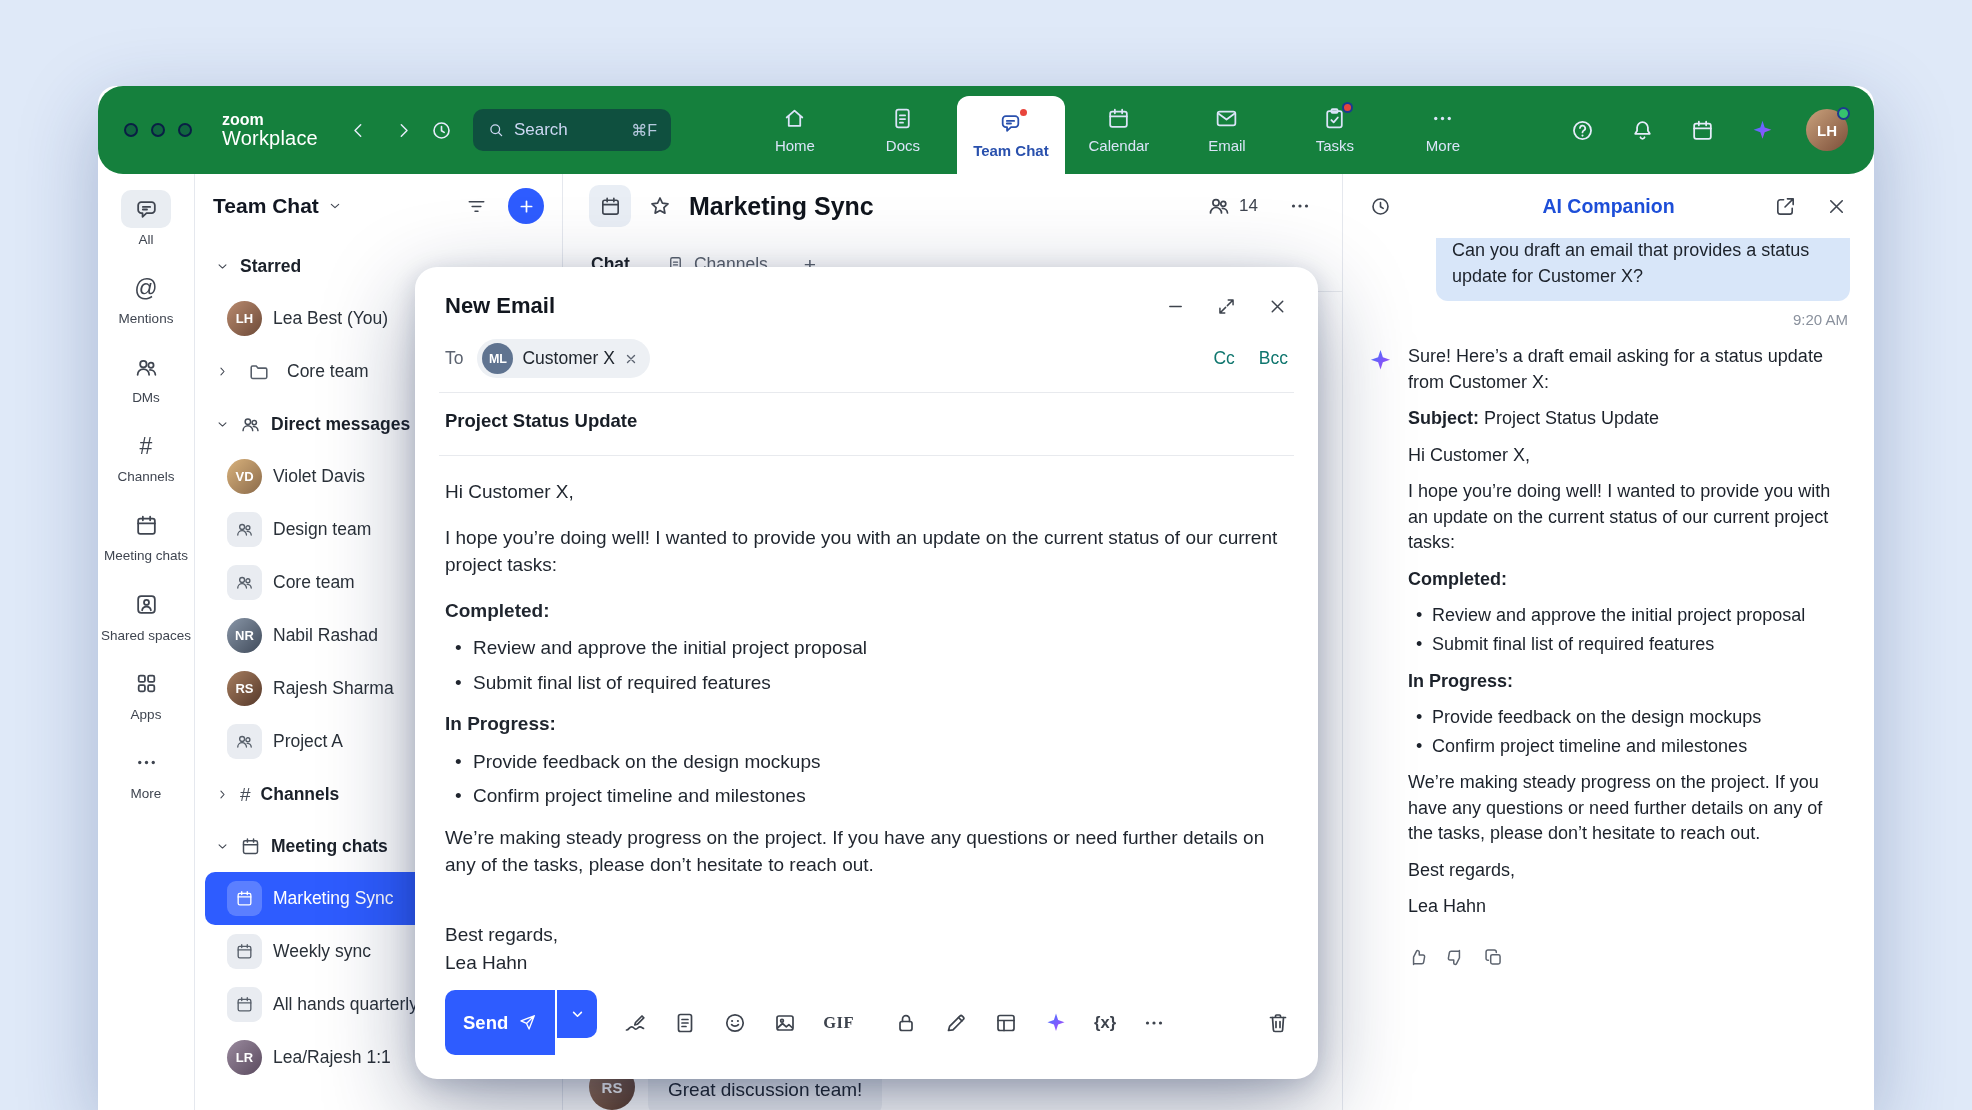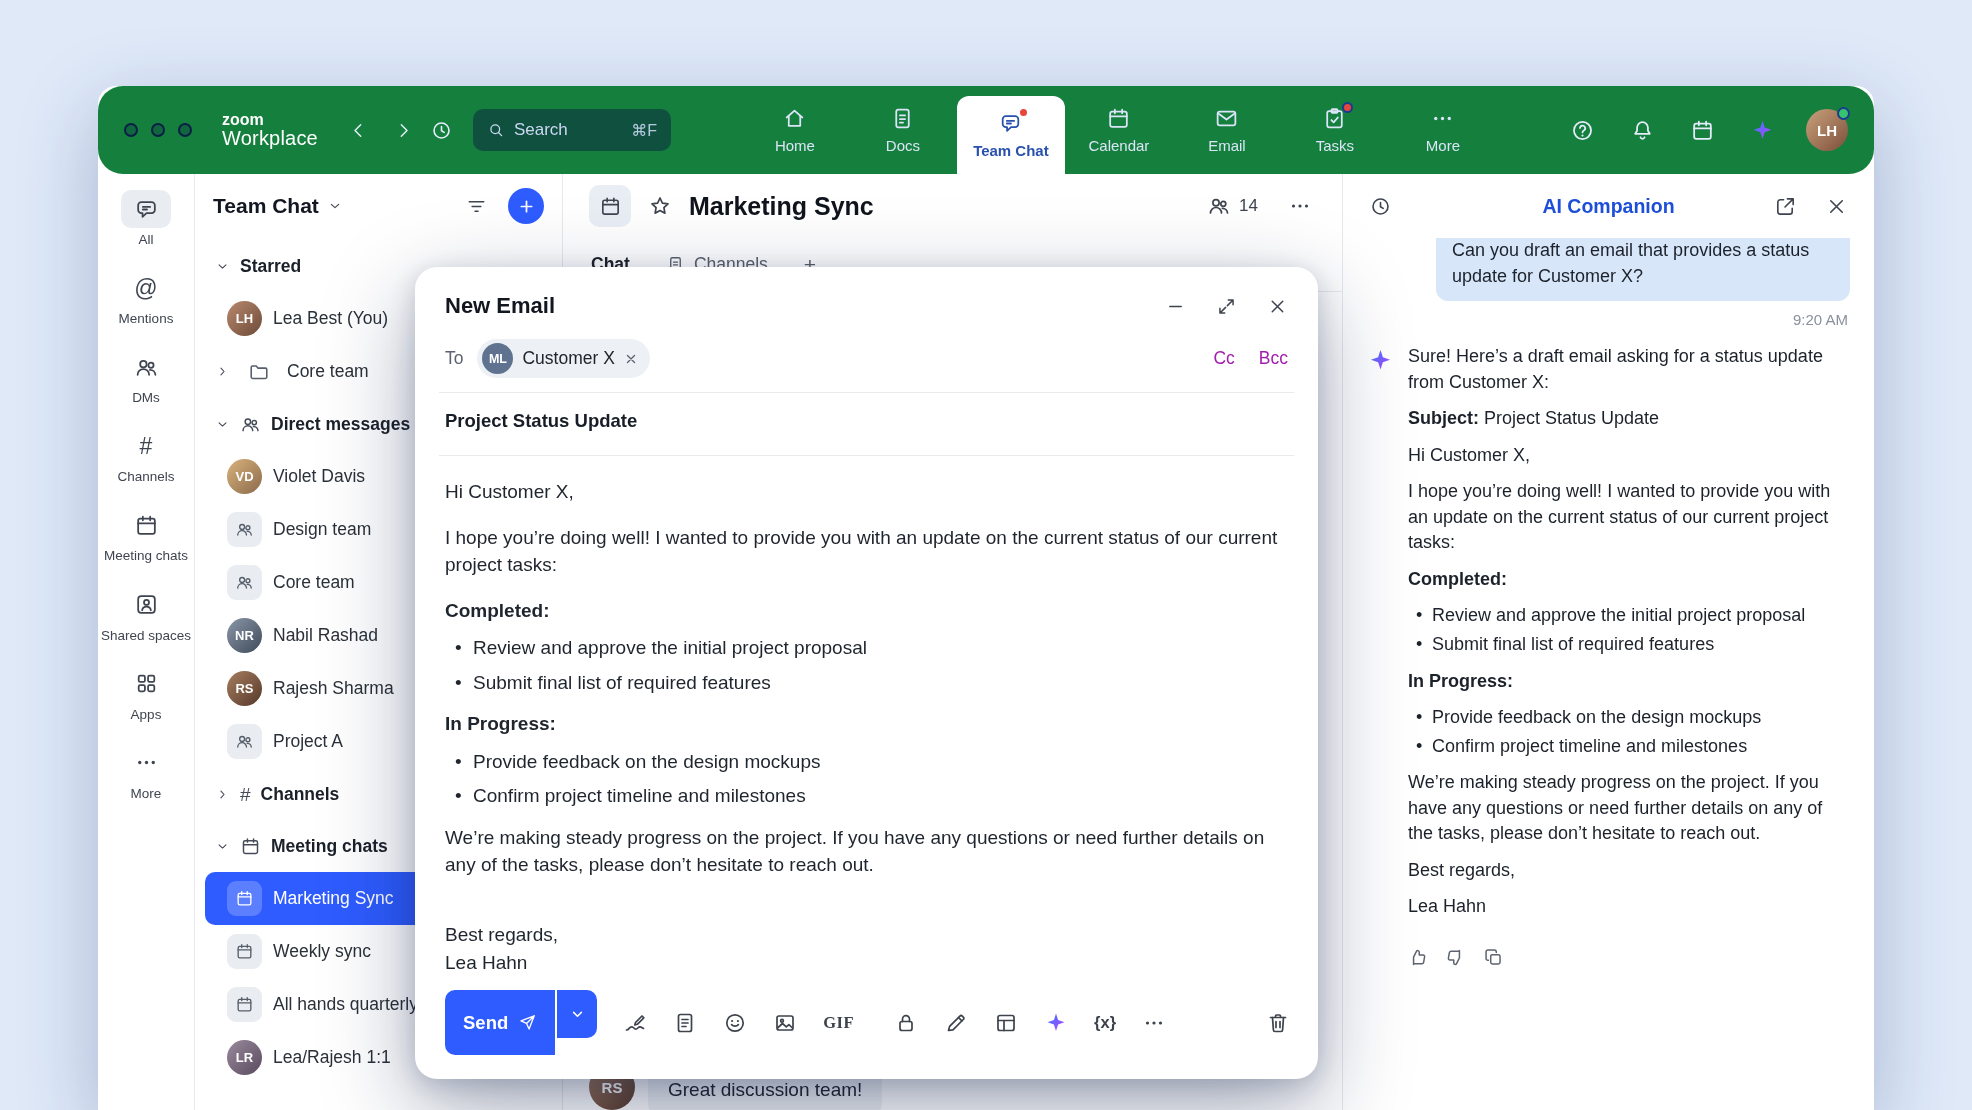--- a/index.html
+++ b/index.html
@@ -142,21 +142,21 @@
   .m-acts button { background:none; border:0; color:inherit; cursor:pointer; padding:0; display:grid; place-items:center; }
   .m-acts svg { width:21px; height:21px; }
   .m-row { display:flex; align-items:center; padding:8px 30px; gap:14px; }
   .m-label { font-size:17.5px; color:#5c6370; }
   .chip { display:flex; align-items:center; gap:9px; background:#edf0f4; border-radius:999px; padding:4px 12px 4px 5px; cursor:default; }
   .chip-av { width:31px; height:31px; border-radius:50%; background:#5f7390; color:#fff; font-size:12.5px; font-weight:700;
              display:grid; place-items:center; }
   .chip-name { font-size:17.5px; color:#20262e; }
   .chip-x { background:none; border:0; color:#5c6370; cursor:pointer; display:grid; place-items:center; padding:0; }
   .chip-x svg { width:14px; height:14px; }
-  .ccbcc { margin-left:auto; display:flex; gap:24px; font-size:17.5px; color:#a21caf; }
+  .ccbcc { margin-left:auto; display:flex; gap:24px; font-size:17.5px; color:#0f766e; }
   .ccbcc span { cursor:pointer; }
   .m-div { height:1px; background:#e8eaee; margin:6px 24px 0; }
   .m-subject { padding:17px 30px; font-size:18.5px; font-weight:600; color:#171d26; cursor:text; }
   .m-body { flex:1; padding:22px 30px 0; font-size:19px; line-height:1.45; color:#1f252e; overflow:hidden; cursor:text; }
   .m-body p { margin:0 0 18px; }
   .m-body .hd { margin:0 0 10px; }
   .m-body .bullets { margin:0 0 14px; }
   .m-body .bullet { padding-left:28px; margin-bottom:7px; }
   .m-body .bullet::before { left:10px; }
   .m-closing { margin:42px 0 0 !important; }

